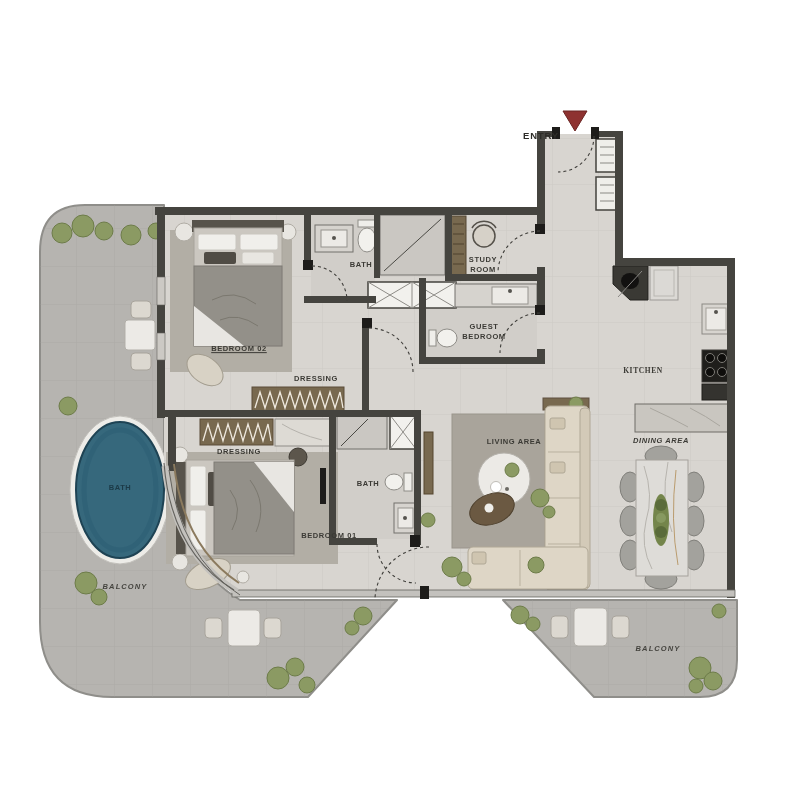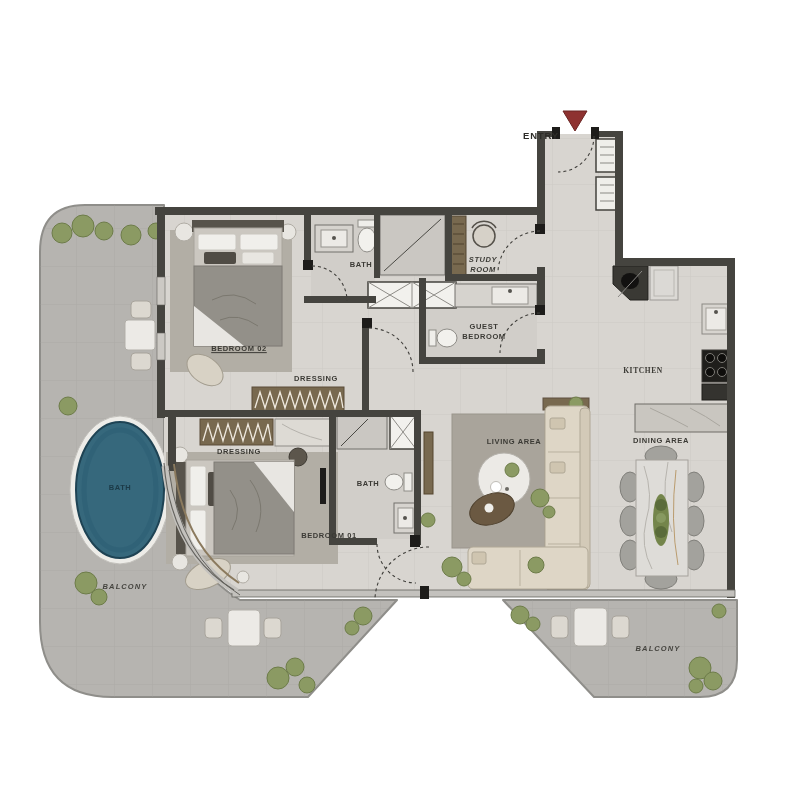--- a/index.html
+++ b/index.html
@@ -309,27 +309,27 @@
     <path d="M369,328 A44,44 0 0 1 413,372"></path>
     <path d="M377,544 A39,39 0 0 0 416,583"></path>
     <path d="M429,547 A54,54 0 0 0 375,598"></path>
   </g>
 
   <polygon points="563,111 587,111 575,131" style="fill:var(--entry-marker)" stroke="#6b2523"></polygon>
 </svg>
 
 <span class="lbl entry" style="left:541px;top:100px;margin-top:36px;">ENTRY</span>
 <span class="lbl" style="left:361px;top:265px;">BATH</span>
-<span class="lbl wrap" style="left:483px;top:265px;width:52px;font-style:italic;">STUDY ROOM</span>
+<span class="lbl wrap" style="left:483px;top:265px;width:52px;">STUDY ROOM</span>
 <span class="lbl wrap" style="left:484px;top:332px;width:48px;">GUEST BEDROOM</span>
 <span class="lbl" style="left:239px;top:349px;text-decoration:underline;">BEDROOM 02</span>
 <span class="lbl" style="left:316px;top:379px;">DRESSING</span>
 <span class="lbl" style="left:239px;top:452px;">DRESSING</span>
 <span class="lbl" style="left:329px;top:536px;">BEDROOM 01</span>
 <span class="lbl" style="left:368px;top:484px;">BATH</span>
 <span class="lbl" style="left:643px;top:371px;font-family:Liberation Serif, serif;">KITCHEN</span>
 <span class="lbl" style="left:504px;top:442px;padding-left:20px;">LIVING AREA</span>
-<span class="lbl" style="left:661px;top:441px;">DINING AREA</span>
+<span class="lbl" style="left:661px;top:441px;font-style:italic;">DINING AREA</span>
 <span class="lbl pool" style="left:120px;top:488px;">BATH</span>
 <span class="lbl balcony" style="left:125px;top:587px;">BALCONY</span>
 <span class="lbl balcony" style="left:658px;top:649px;">BALCONY</span>
 
 </div>
 
 </body></html>

